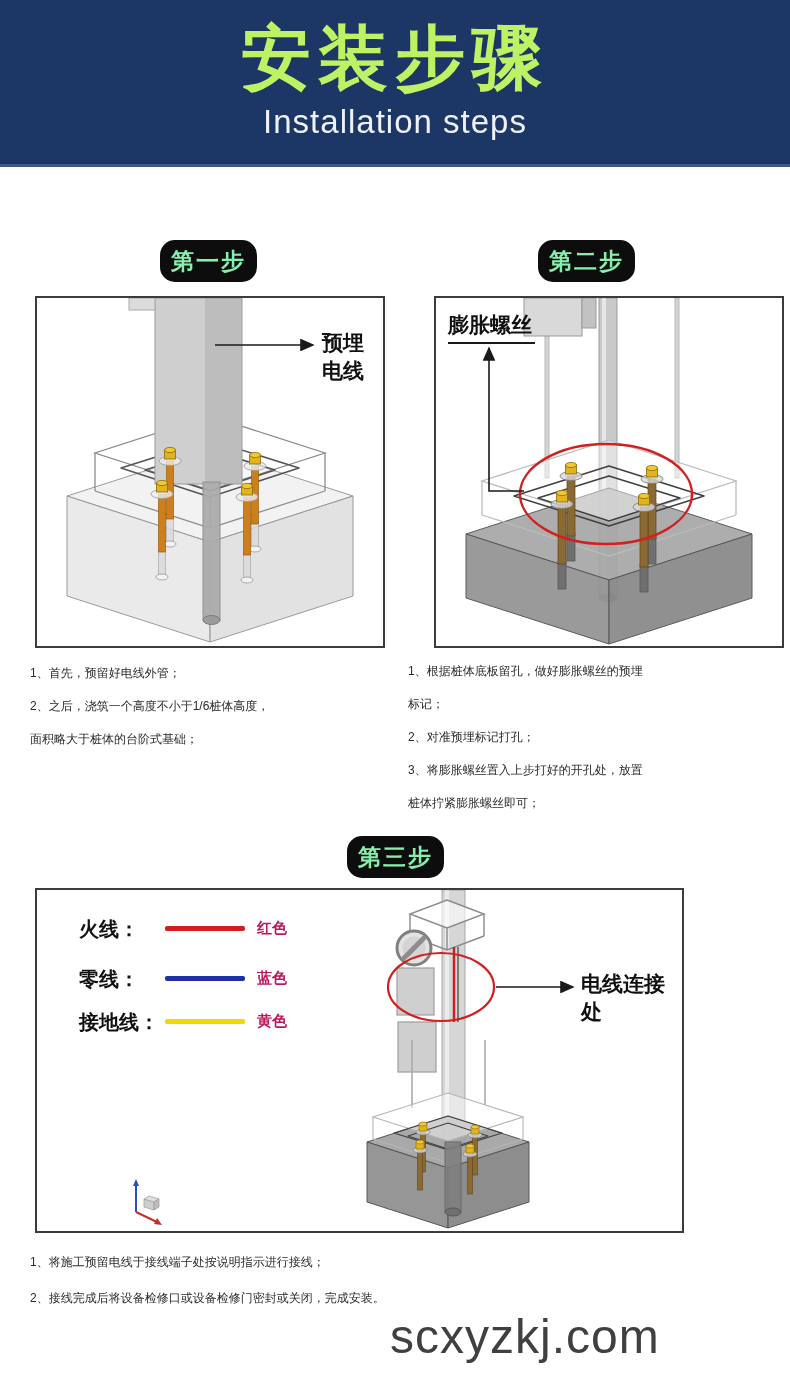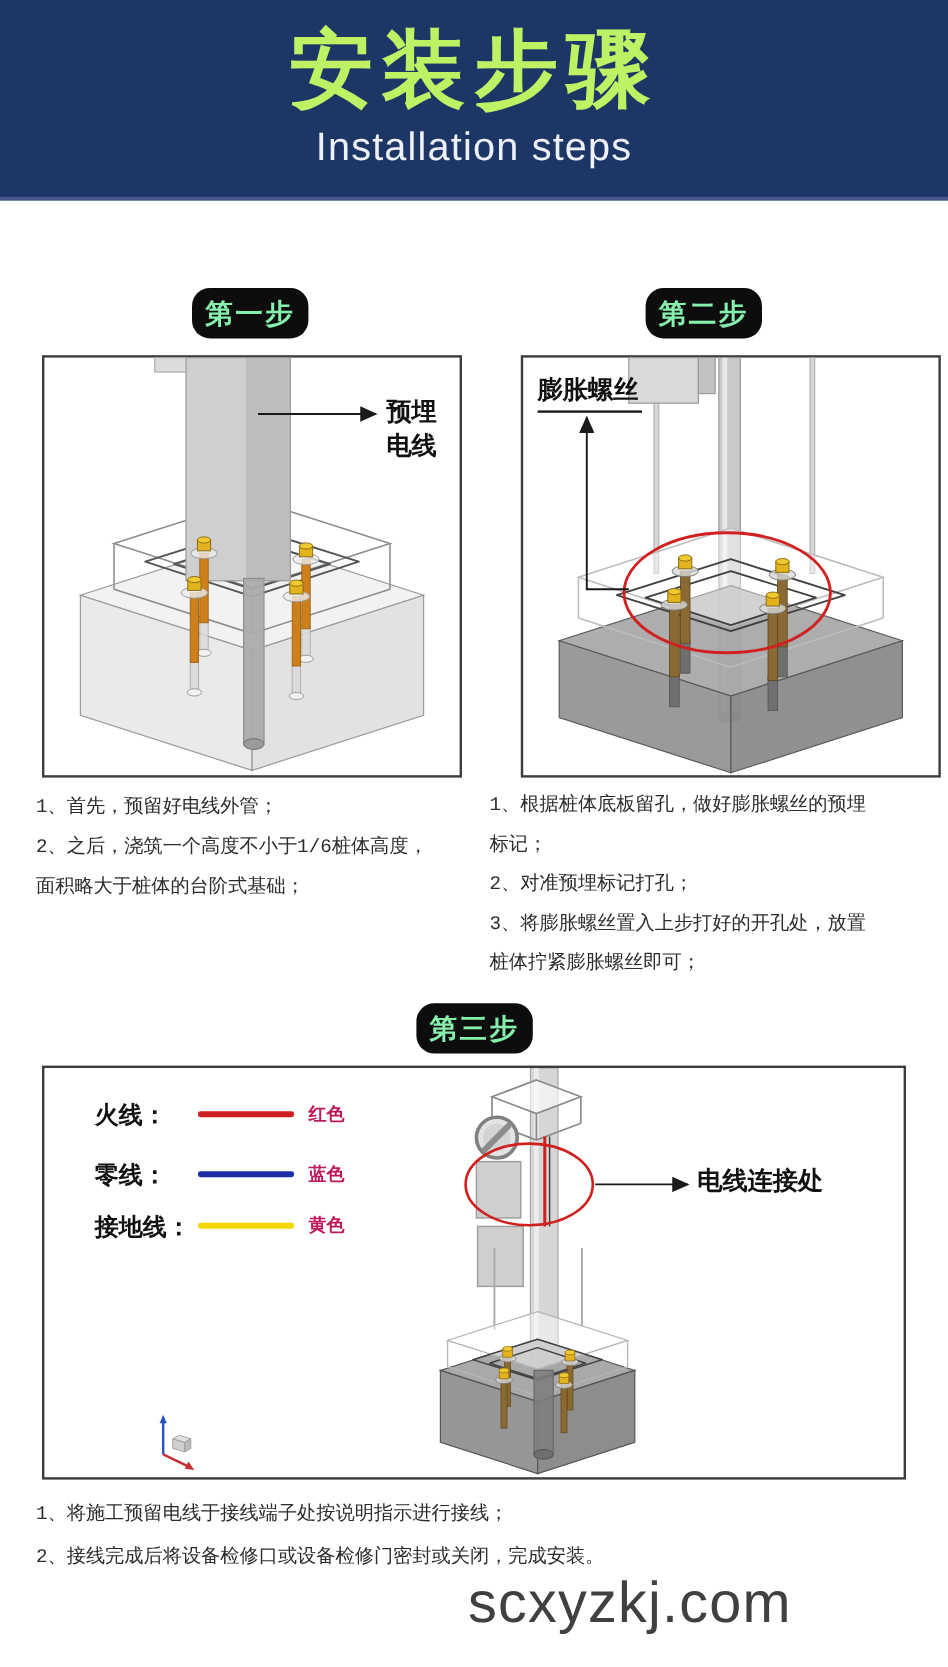--- a/index.html
+++ b/index.html
@@ -19,32 +19,32 @@
            color:#86efac; font-size:23px; font-weight:700; letter-spacing:2px;
            display:flex; align-items:center; justify-content:center; }
   .badge1 { left:160px; top:240px; }
   .badge2 { left:538px; top:240px; }
   .badge3 { left:347px; top:836px; }
 
   
   .dbox { position:absolute; border:2px solid #3c3c3c; background:#fff; }
   .box1 { left:35px;  top:296px; width:350px; height:352px; }
   .box2 { left:410px; top:296px; width:350px; height:352px;margin-left:24px; }
-  .box3 { left:35px;  top:888px; width:720px; height:345px; }
+  .box3 { left:35px;  top:888px; width:649px; height:345px; }
   .dbox svg { position:absolute; left:0; top:0; }
 
   
   .callout { position:absolute; color:#111; font-weight:600; }
   .co1a { left:285px; top:31px;  font-size:21px; }
   .co1b { left:285px; top:59px;  font-size:21px; }
   .co2  { left:12px;  top:13px;  font-size:21px; border-bottom:2px solid #1a1a1a; padding:0 3px 3px 0; }
   .co3  { left:544px; top:80px;  font-size:21px; }
 
   
-  .notes { position:absolute; color:#2b2b2b; font-size:16px;font-family:Liberation Mono, monospace; }
+  .notes { position:absolute; color:#2b2b2b; font-size:12px; }
   .notes .nline { white-space:nowrap; line-height:33px; }
   .notes1 { left:30px;  top:657px; }
   .notes2 { left:408px; top:655px; }
   .notes3 { left:30px;  top:1244px; }
   .notes3 .nline { line-height:36px; }
 
   
   .legend { position:absolute; left:42px; top:0; width:270px; height:180px; }
   .lrow { position:absolute; left:0; width:270px; height:28px; }
   .lrow.r1 { top:26px; } .lrow.r2 { top:76px; } .lrow.r3 { top:119px; }

